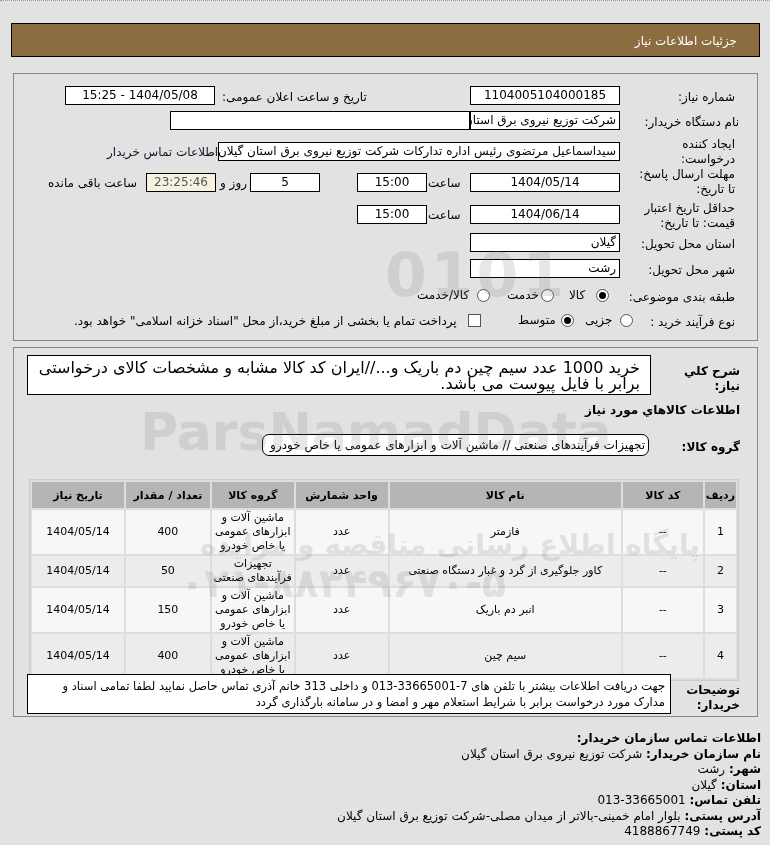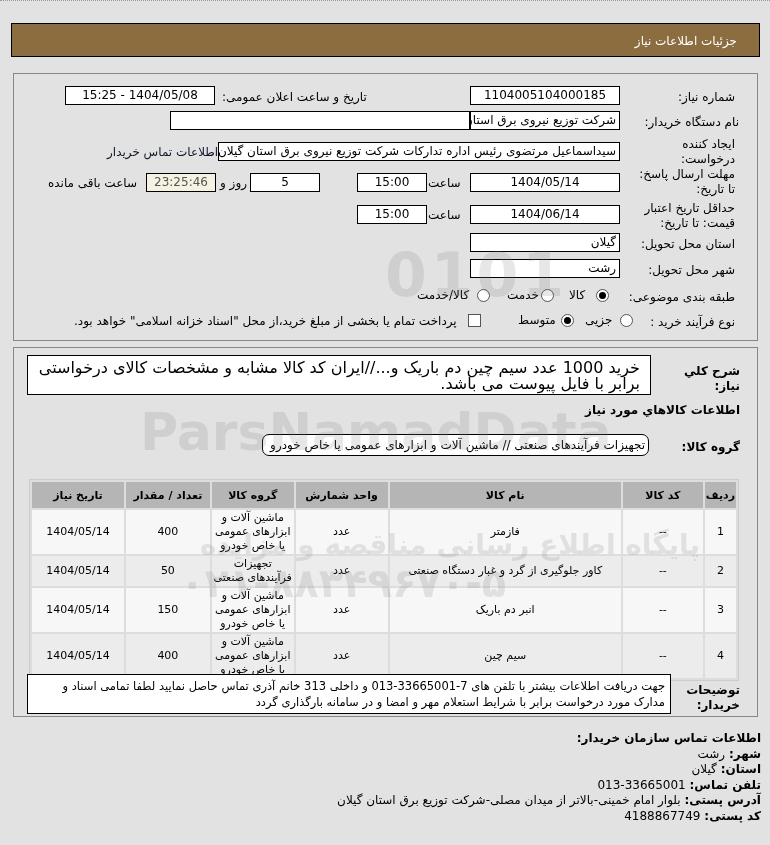--- a/index.html
+++ b/index.html
@@ -193,20 +193,21 @@
 </table>
 
 <div class="lbl bold" style="right:30px; top:683px;">توضیحات</div>
 <div class="lbl bold" style="right:30px; top:698px;">خریدار:</div>
 <div class="desc-box" style="left:27px; top:674px; width:644px; height:40px; font-size:11.5px; padding:3px 5px;">
   <span>جهت دریافت اطلاعات بیشتر با تلفن های 7-33665001-013 و داخلی 313 خانم آذری تماس حاصل نمایید لطفا تمامی اسناد و مدارک مورد درخواست برابر با شرایط استعلام مهر و امضا و در سامانه بارگذاری گردد</span>
 </div>
 
 <div class="contact">
   <div class="bold">اطلاعات تماس سازمان خریدار:</div>
+  <div><span class="bold">نام سازمان خریدار:</span> <span>شرکت توزیع نیروی برق استان گیلان</span></div>
   <div><span class="bold">شهر:</span> <span>رشت</span></div>
   <div><span class="bold">استان:</span> <span>گیلان</span></div>
   <div><span class="bold">تلفن تماس:</span> <span>33665001-013</span></div>
   <div><span class="bold">آدرس پستی:</span> <span>بلوار امام خمینی-بالاتر از میدان مصلی-شرکت توزیع برق استان گیلان</span></div>
   <div><span class="bold">کد پستی:</span> <span>4188867749</span></div>
 </div>
 
 <div class="watermark" style="left:385px; top:240px; font-size:60px; letter-spacing:4px;">0101</div>
 <div class="watermark" style="left:140px; top:402px; font-size:52px;">ParsNamadData</div>
 <div class="watermark" style="left:200px; top:528px; font-size:28px;">پایگاه اطلاع رسانی مناقصه و مزایده</div>

